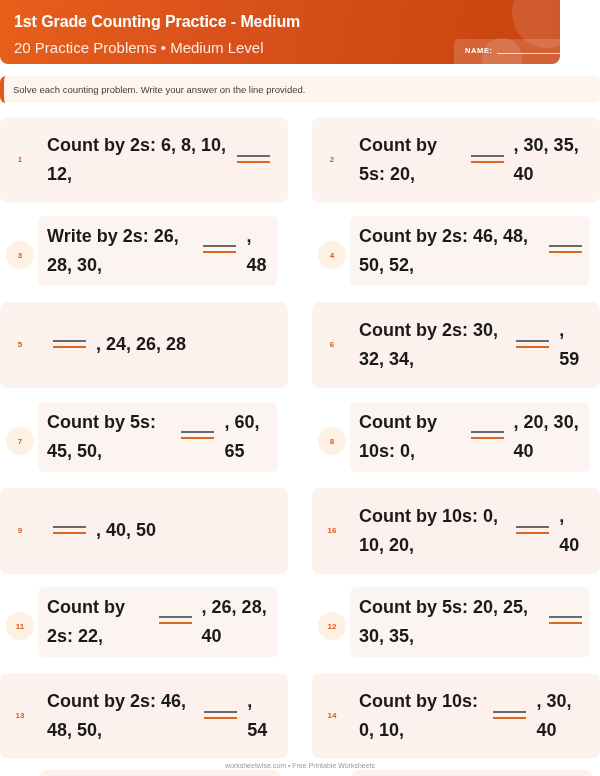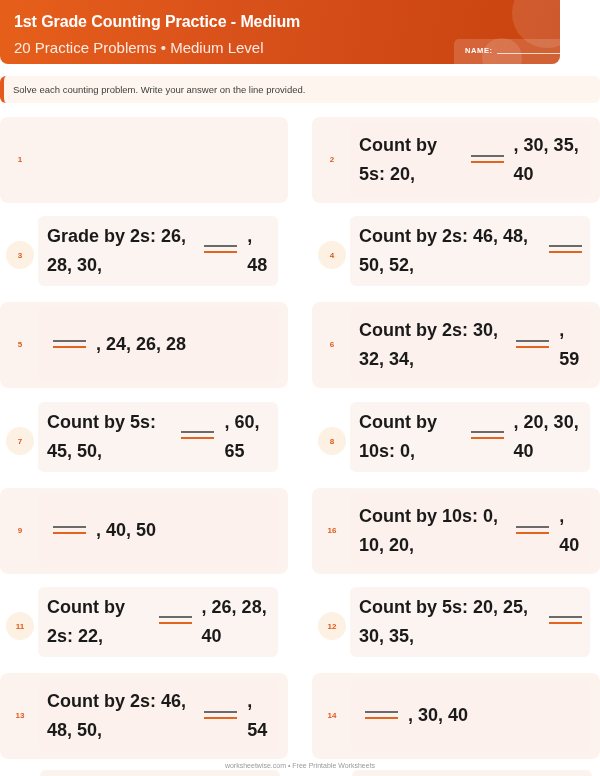--- a/index.html
+++ b/index.html
@@ -109,37 +109,44 @@
     </div>
   </div>
 </div>
 
 <div class="instructions">
   <span>Solve each counting problem. Write your answer on the line provided.</span>
 </div>
 
 <div class="card shaded" style="left:0;top:117px;">
   <div class="num">1</div>
+  <div class="inner noright">
+    <div class="q-left">Count by 2s: 6, 8, 10, 12,</div>
+    <div class="blank">
+        <div class="ul"></div>
+        <div class="ol"></div>
+      </div>
+  </div>
 </div>
 <div class="card shaded" style="left:312px;top:117px;">
   <div class="num">2</div>
   <div class="inner">
     <div class="q-left">Count by 5s: 20,</div>
     <div class="blank">
         <div class="ul"></div>
         <div class="ol"></div>
       </div>
     <div class="q-right">, 30, 35, 40</div>
   </div>
 </div>
 
 <div class="card plain" style="left:0;top:213px;">
   <div class="num">3</div>
   <div class="inner">
-    <div class="q-left">Grade by 2s: 26, 28, 30,</div>
+    <div class="q-left">Write by 2s: 26, 28, 30,</div>
     <div class="blank">
         <div class="ul"></div>
         <div class="ol"></div>
       </div>
     <div class="q-right">, 48</div>
   </div>
 </div>
 <div class="card plain" style="left:312px;top:213px;">
   <div class="num">4</div>
   <div class="inner noright">
@@ -247,20 +254,21 @@
     <div class="blank">
         <div class="ul"></div>
         <div class="ol"></div>
       </div>
     <div class="q-right">, 54</div>
   </div>
 </div>
 <div class="card shaded" style="left:312px;top:673px;">
   <div class="num">14</div>
   <div class="inner">
+    <div class="q-left">Count by 10s: 0, 10,</div>
     <div class="blank">
         <div class="ul"></div>
         <div class="ol"></div>
       </div>
     <div class="q-right">, 30, 40</div>
   </div>
 </div>
 
 <div class="peek" style="left:40px;"></div>
 <div class="peek" style="left:352px;"></div>

